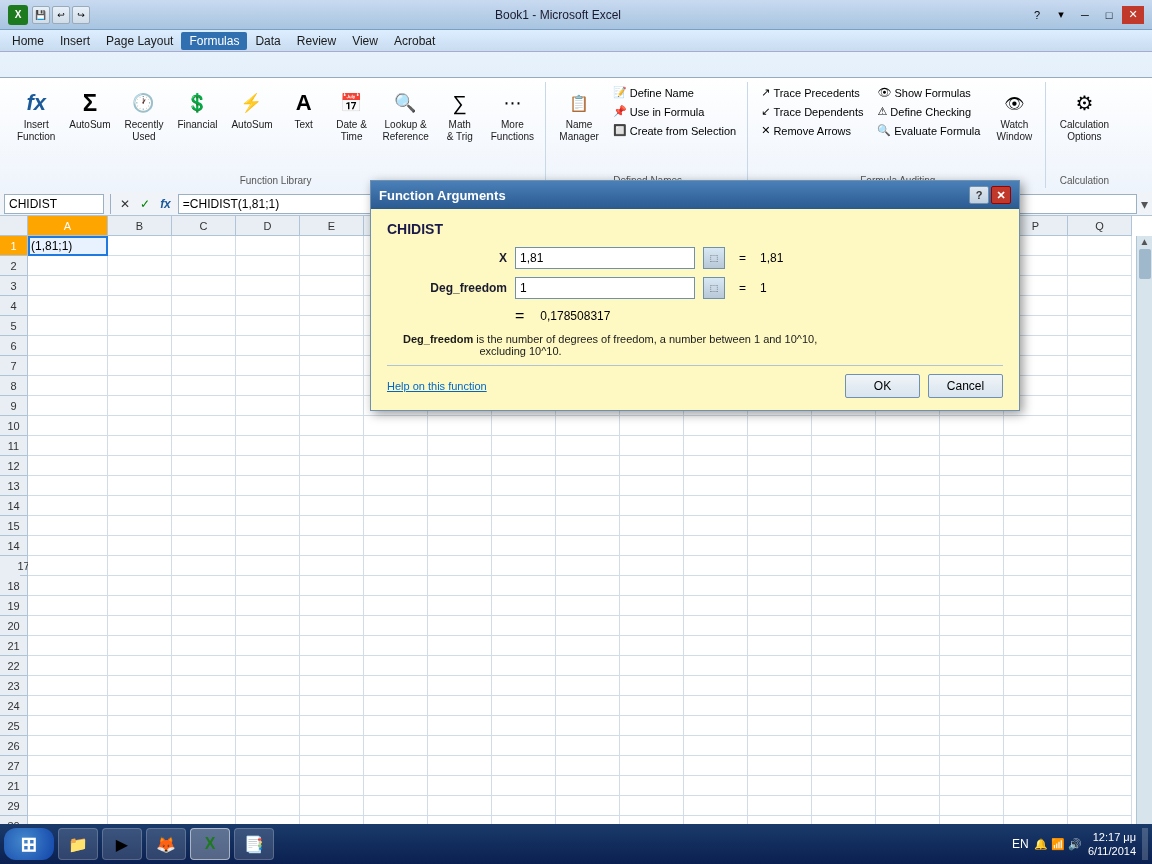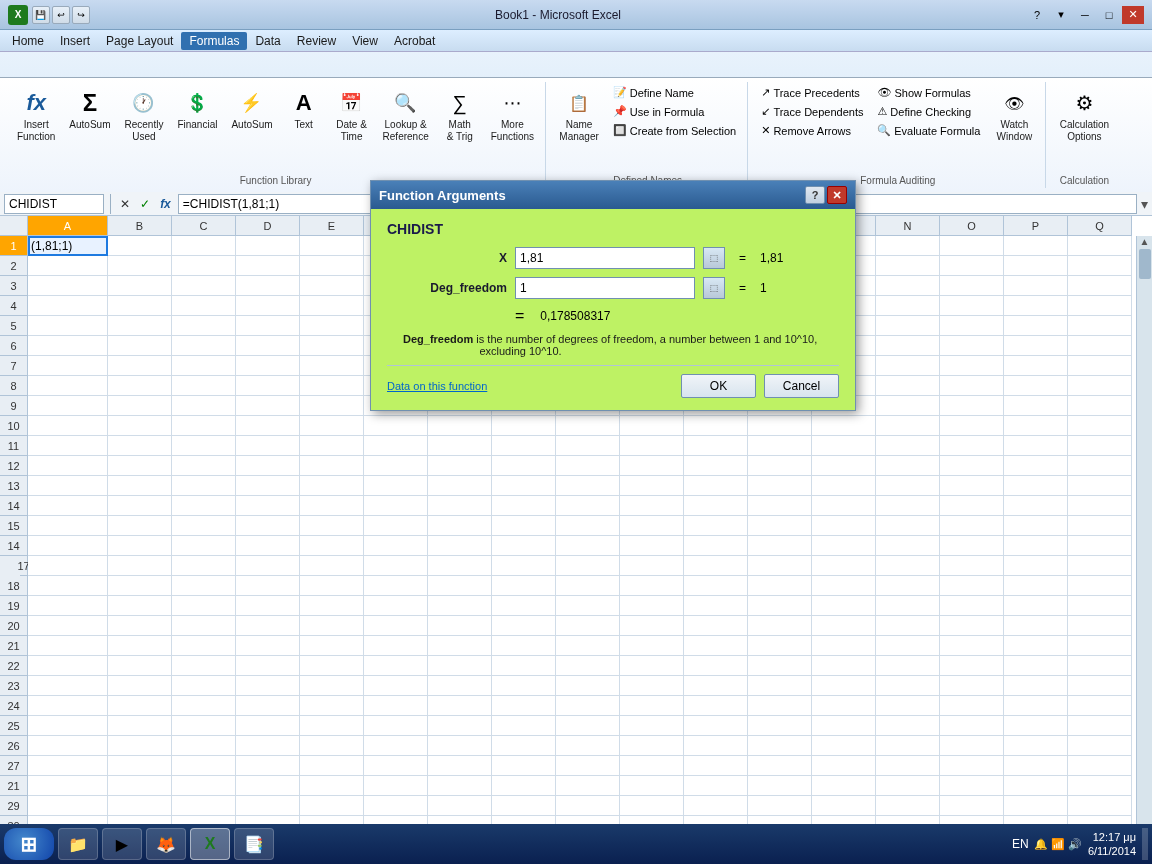--- a/index.html
+++ b/index.html
@@ -293,22 +293,22 @@
       align-items: center;
       gap: 6px;
       color: white;
       font-size: 11px;
     }
     .taskbar-time { text-align: right; line-height: 1.3; }
     .dialog {
       position: absolute;
       top: 180px;
       left: 370px;
-      width: 486px;
-      background: #bef264;
+      width: 650px;
+      background: #fef9c3;
       border: 1px solid #7090b0;
       box-shadow: 3px 3px 10px rgba(0,0,0,0.4);
       pointer-events: all;
     }
     .dialog-title-bar {
       height: 28px;
       background: linear-gradient(to bottom, #4a80b8, #2a5a90);
       display: flex;
       align-items: center;
       justify-content: space-between;
@@ -1336,21 +1336,21 @@
       </div>
 
 
       <div class="dialog-arg-desc">
         <strong>Deg_freedom</strong>
         <span> is the number of degrees of freedom, a number between 1 and 10^10,<br>&nbsp;&nbsp;&nbsp;&nbsp;&nbsp;&nbsp;&nbsp;&nbsp;&nbsp;&nbsp;&nbsp;&nbsp;&nbsp;&nbsp;&nbsp;&nbsp;&nbsp;&nbsp;&nbsp;&nbsp;&nbsp;&nbsp;&nbsp;&nbsp;&nbsp;excluding 10^10.</span>
       </div>
 
 
       <div class="dialog-footer">
-        <span class="help-link">Data on this function</span>
+        <span class="help-link">Help on this function</span>
         <div class="dialog-action-btns">
           <button class="action-btn">OK</button>
           <button class="action-btn">Cancel</button>
         </div>
       </div>
     </div>
   </div>
 </div>
 
 <div class="taskbar">

